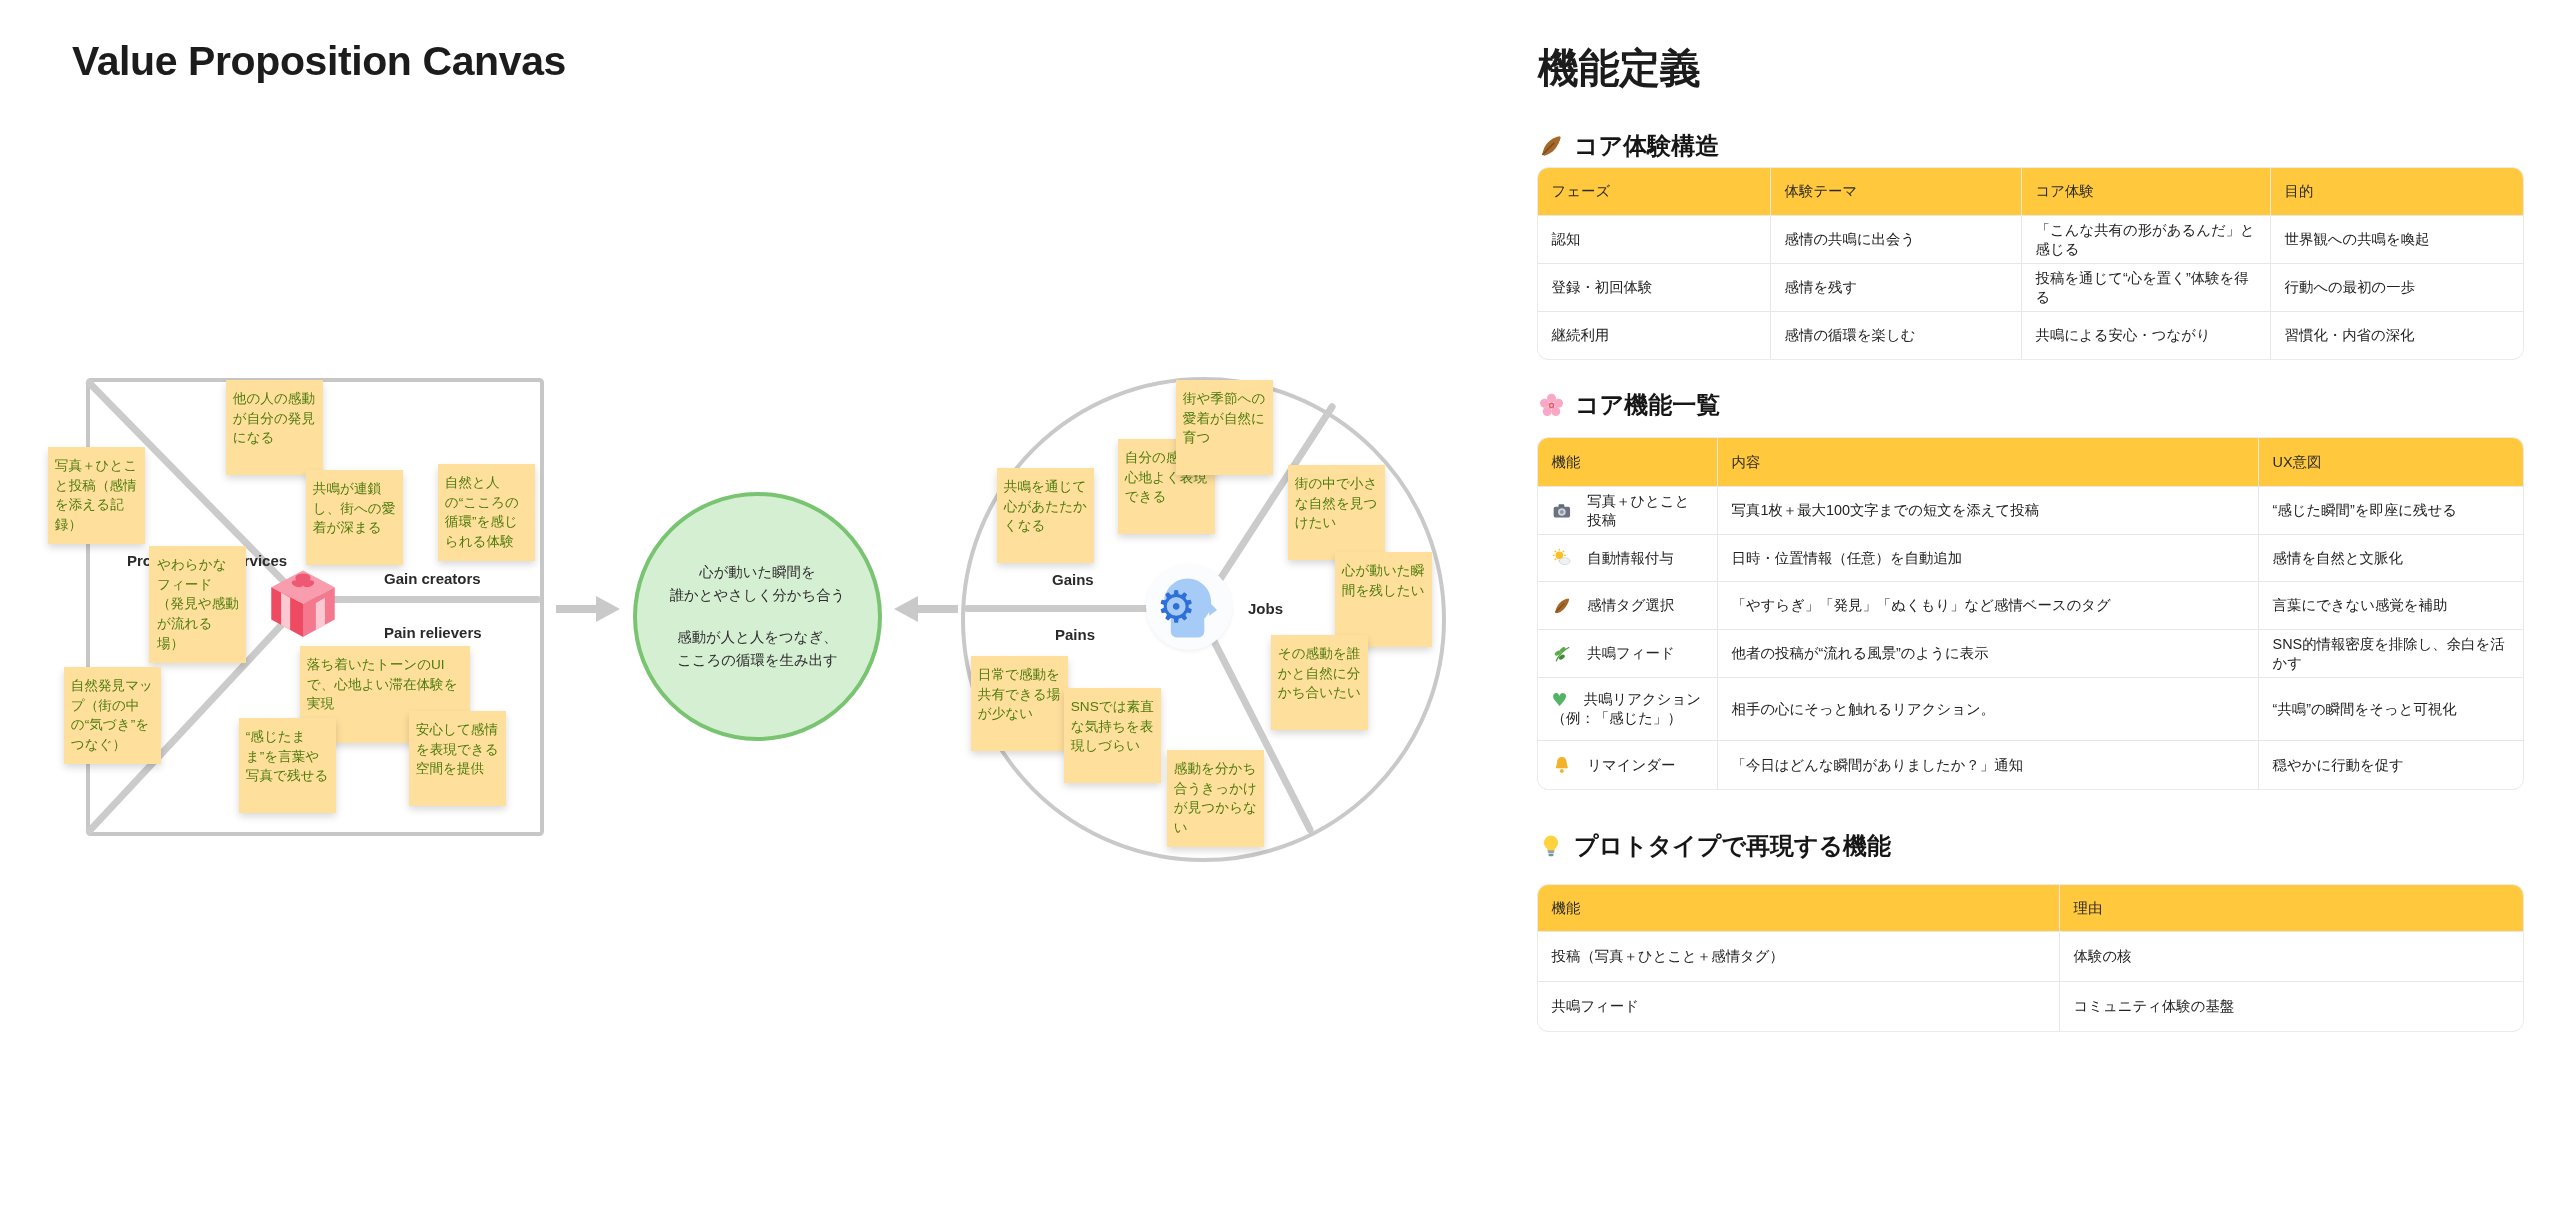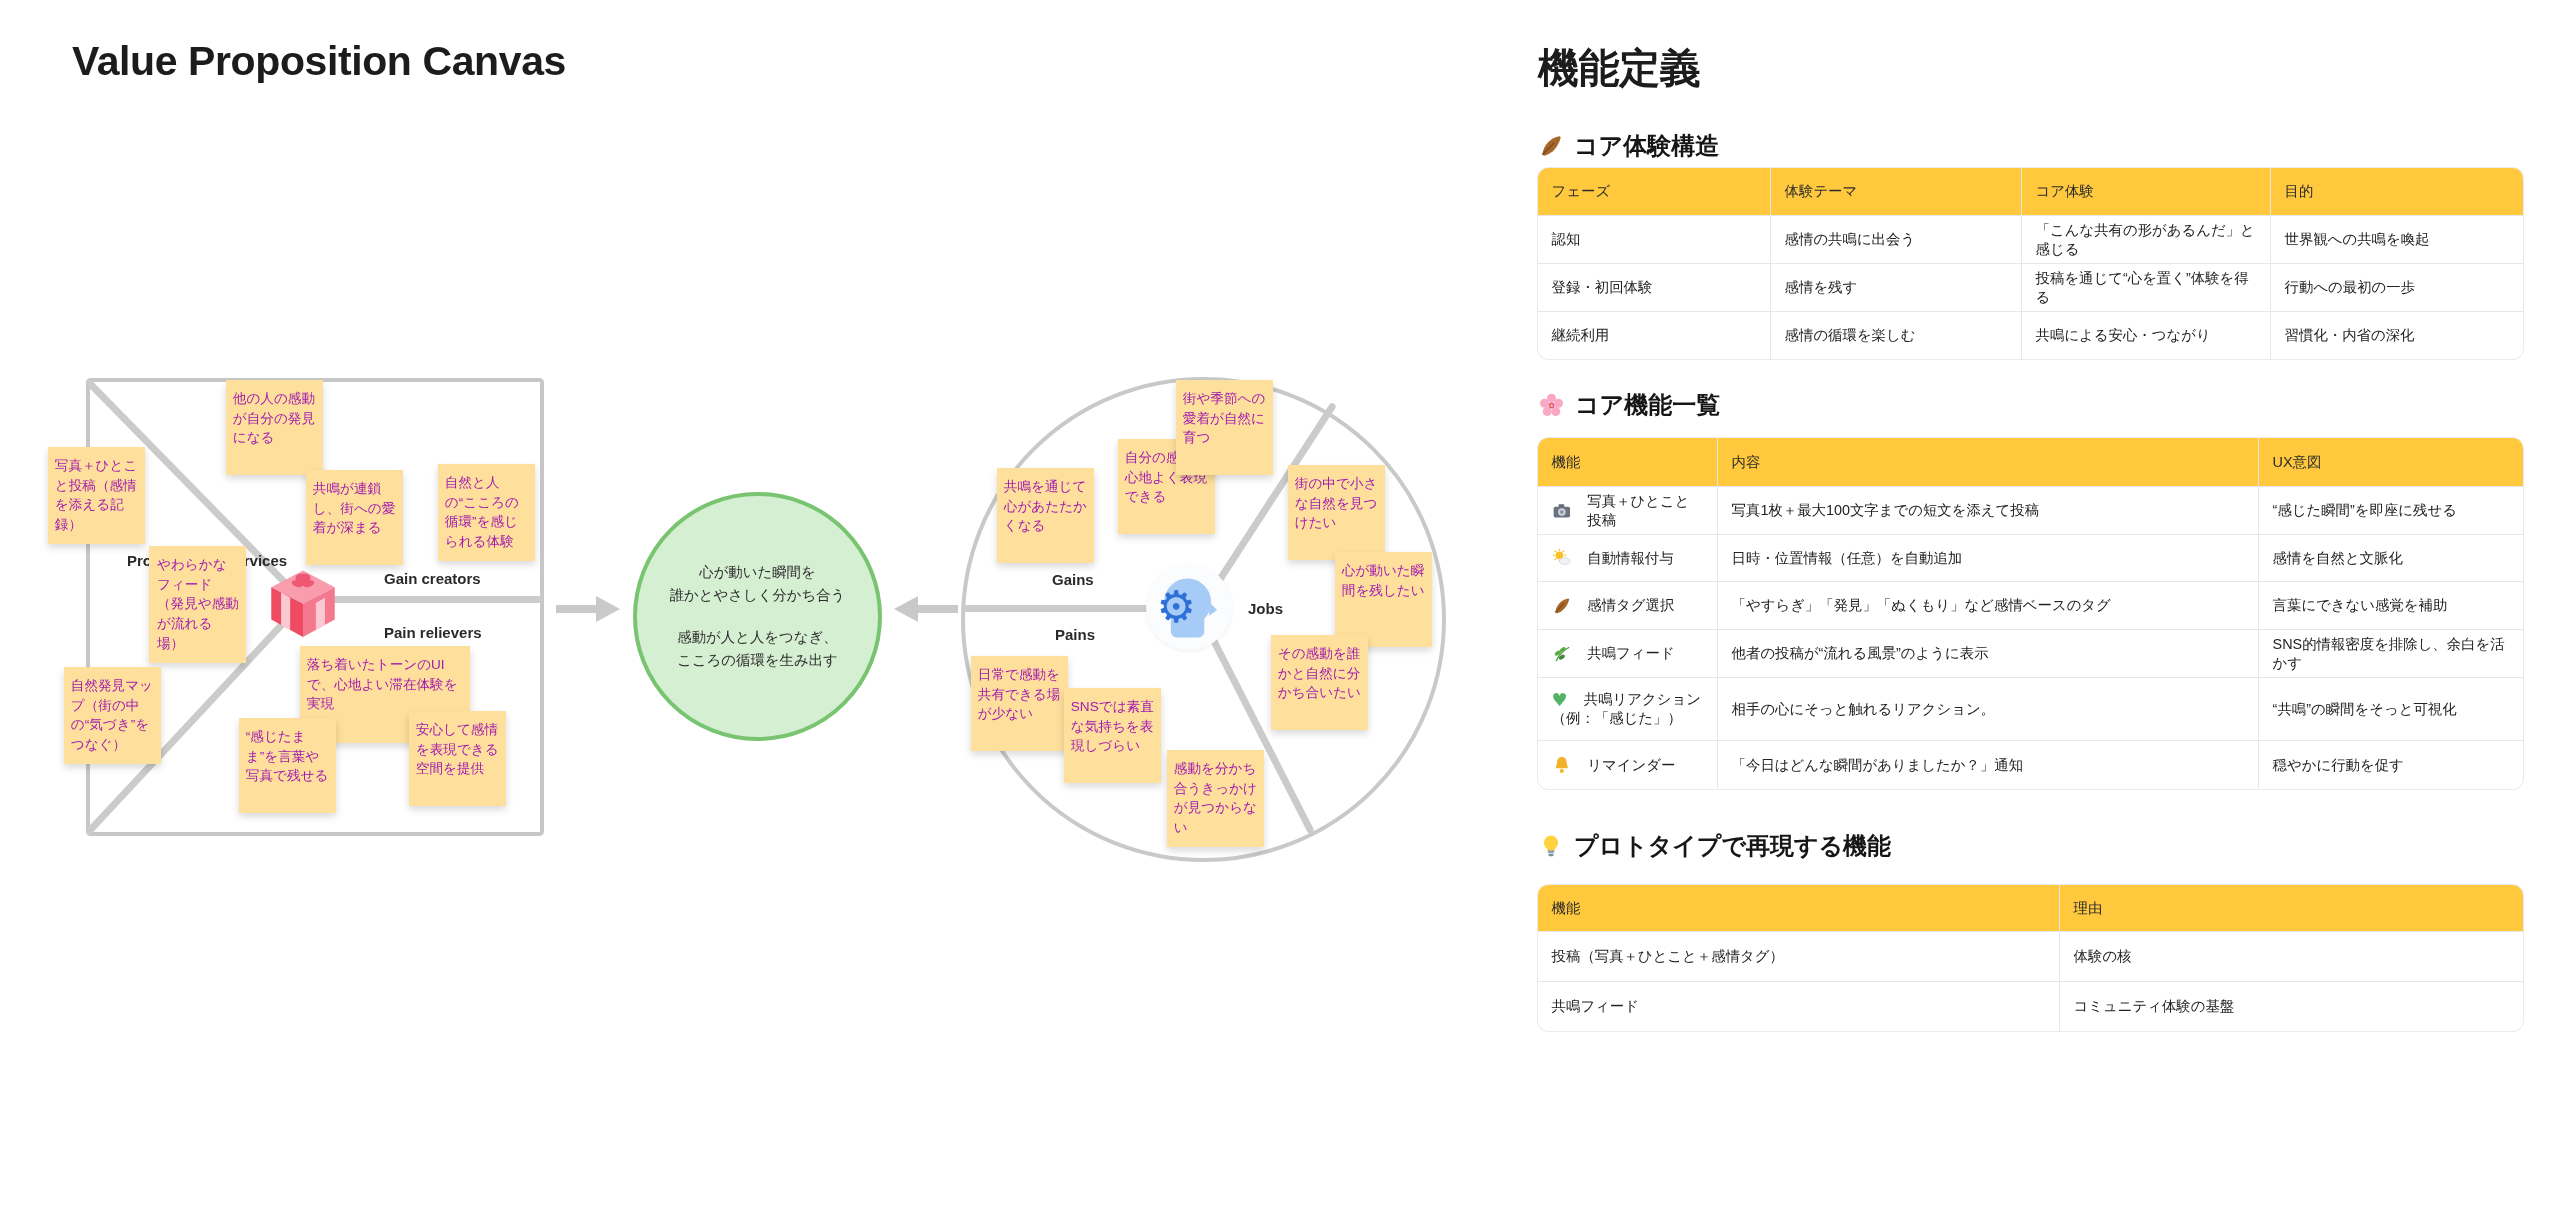--- a/index.html
+++ b/index.html
@@ -15,21 +15,21 @@
   .green-circle{position:absolute;left:633px;top:492px;width:249px;height:249px;border-radius:50%;
                 background:#d5efd2;border:4.5px solid #79c471;box-sizing:border-box;
                 display:flex;flex-direction:column;align-items:center;justify-content:center;text-align:center;}
   .green-circle .line{font-size:14.4px;line-height:23px;color:#2d2d2d;}
   .spacer{height:19.7px;}
   .hub{position:absolute;left:1146px;top:564px;width:86px;height:86px;border-radius:50%;background:#fbfcfd;
        box-shadow:0 1.5px 4.5px rgba(0,0,0,0.06);}
   .hub .gear{position:absolute;left:10.6px;top:16.7px;font-size:44px;color:#2f6fd8;font-family:"DejaVu Sans",sans-serif;}
   .zone-label{position:absolute;font-size:15px;font-weight:700;color:#2a2a2a;white-space:nowrap;}
   .sticky{position:absolute;width:97px;min-height:95px;background:#ffdf9c;box-sizing:border-box;
-          padding:9px 6.8px;font-size:13.6px;line-height:19.7px;color:#a21caf;word-break:break-all;
+          padding:9px 6.8px;font-size:13.6px;line-height:19.7px;color:#4d7c0f;word-break:break-all;
           box-shadow:0 3.8px 7.6px rgba(0,0,0,0.16);}
   .sticky.wide{width:170px;min-height:97px;}
   .arrow-shaft{position:absolute;height:7.6px;background:#c9c9c9;}
   .ah-right{position:absolute;width:0;height:0;border-top:13px solid transparent;border-bottom:13px solid transparent;
             border-left:24px solid #c9c9c9;}
   .ah-left{position:absolute;width:0;height:0;border-top:13px solid transparent;border-bottom:13px solid transparent;
            border-right:24px solid #c9c9c9;}
   
   .sec-head{position:absolute;display:flex;align-items:center;gap:10px;font-size:24px;font-weight:600;color:#161616;white-space:nowrap;}
   .sec-head svg{flex:0 0 auto;}

